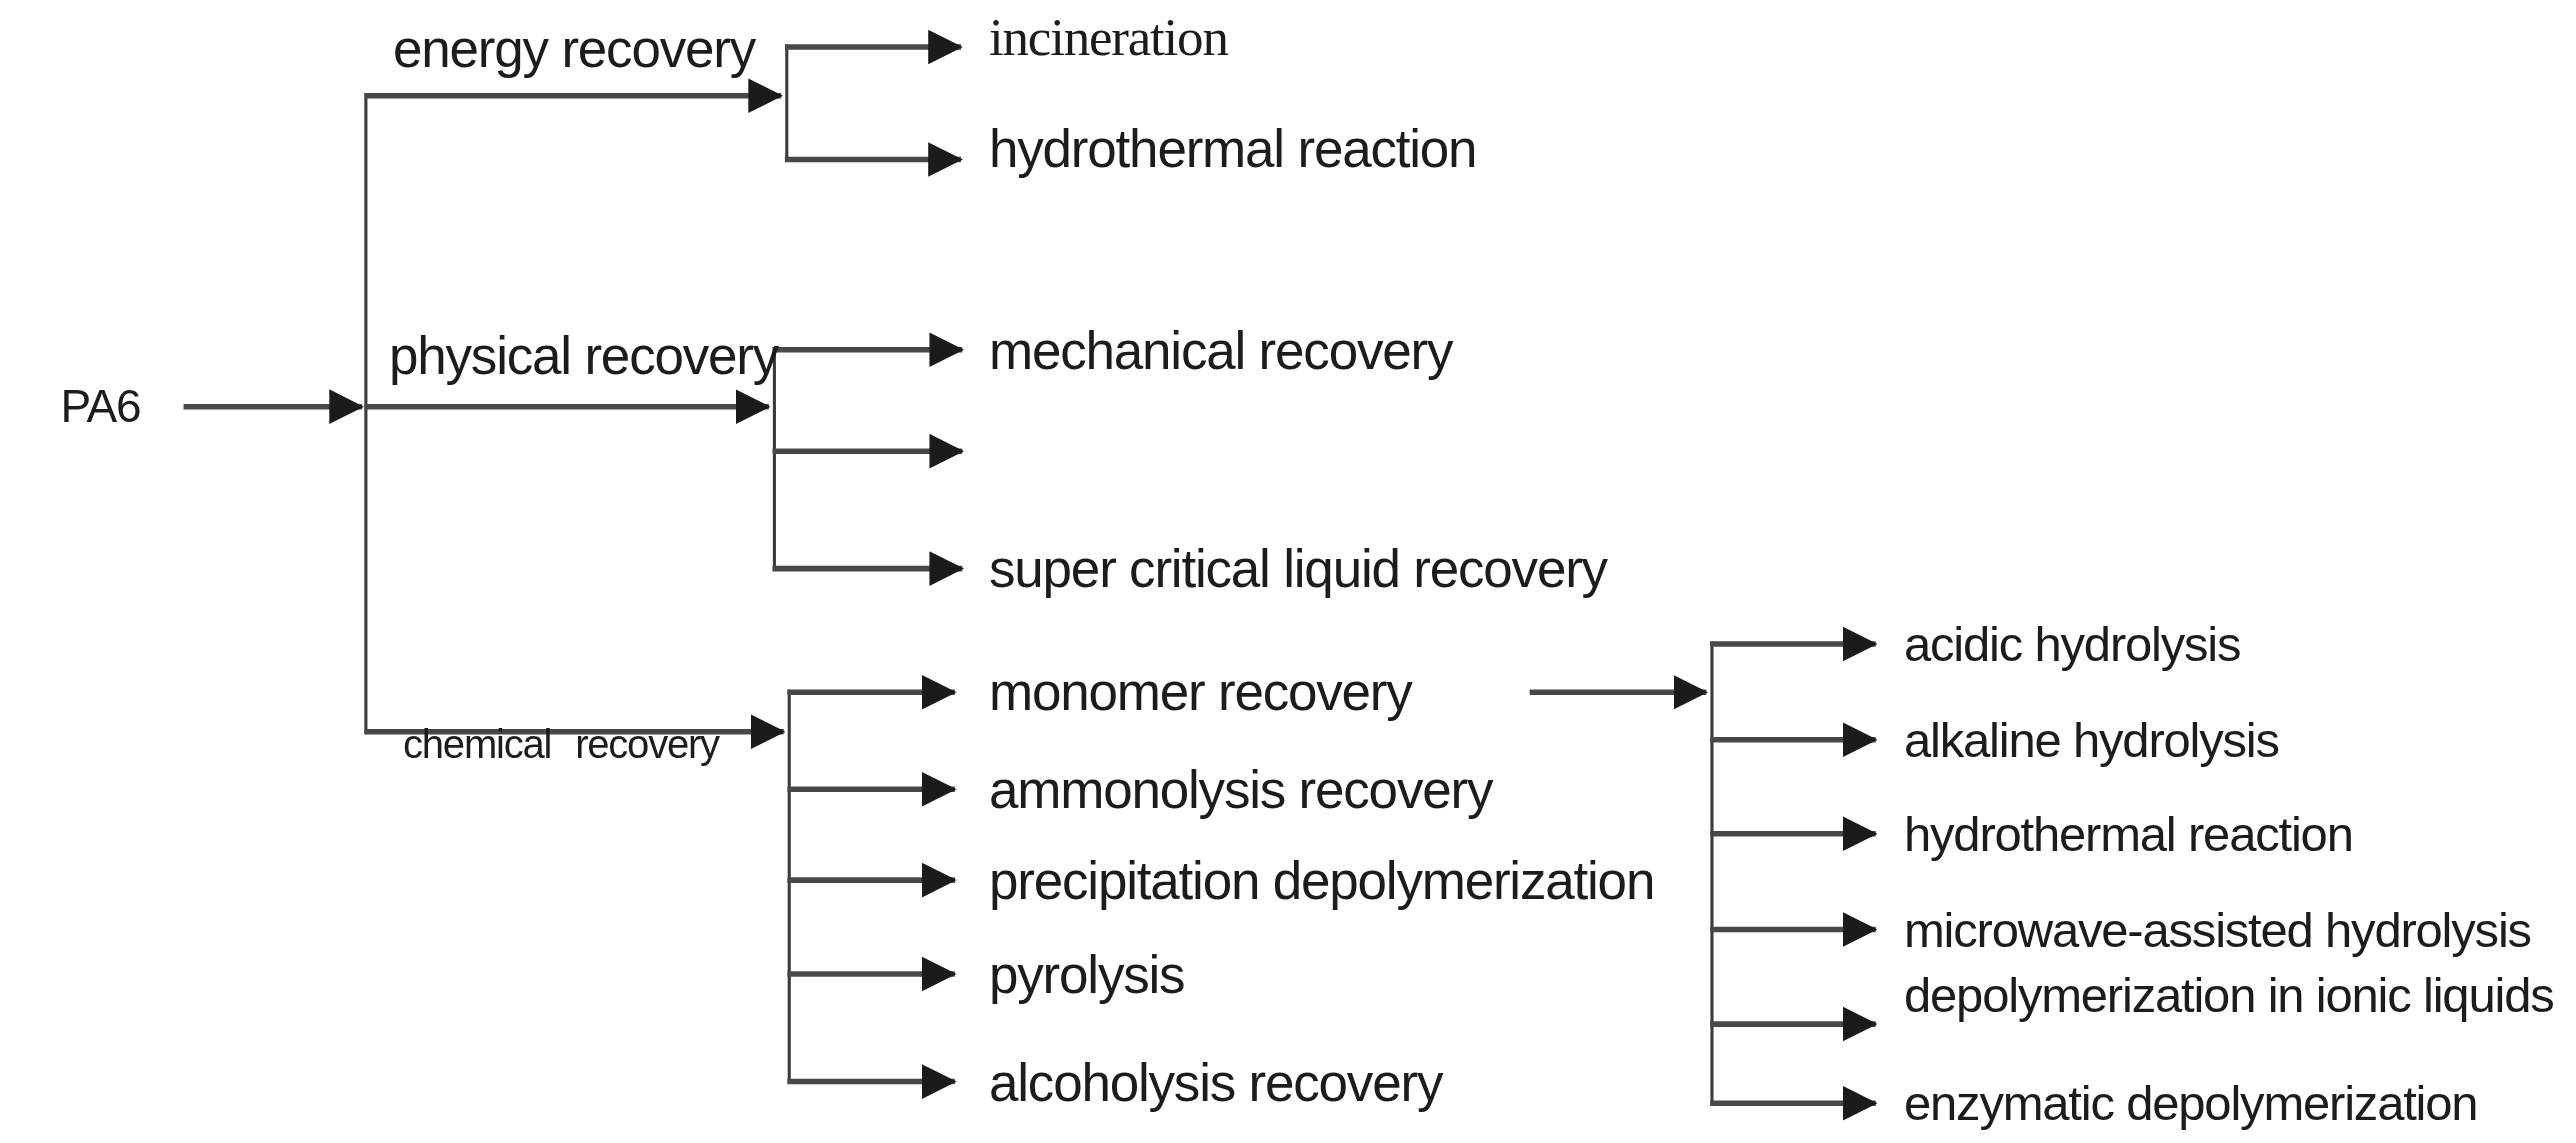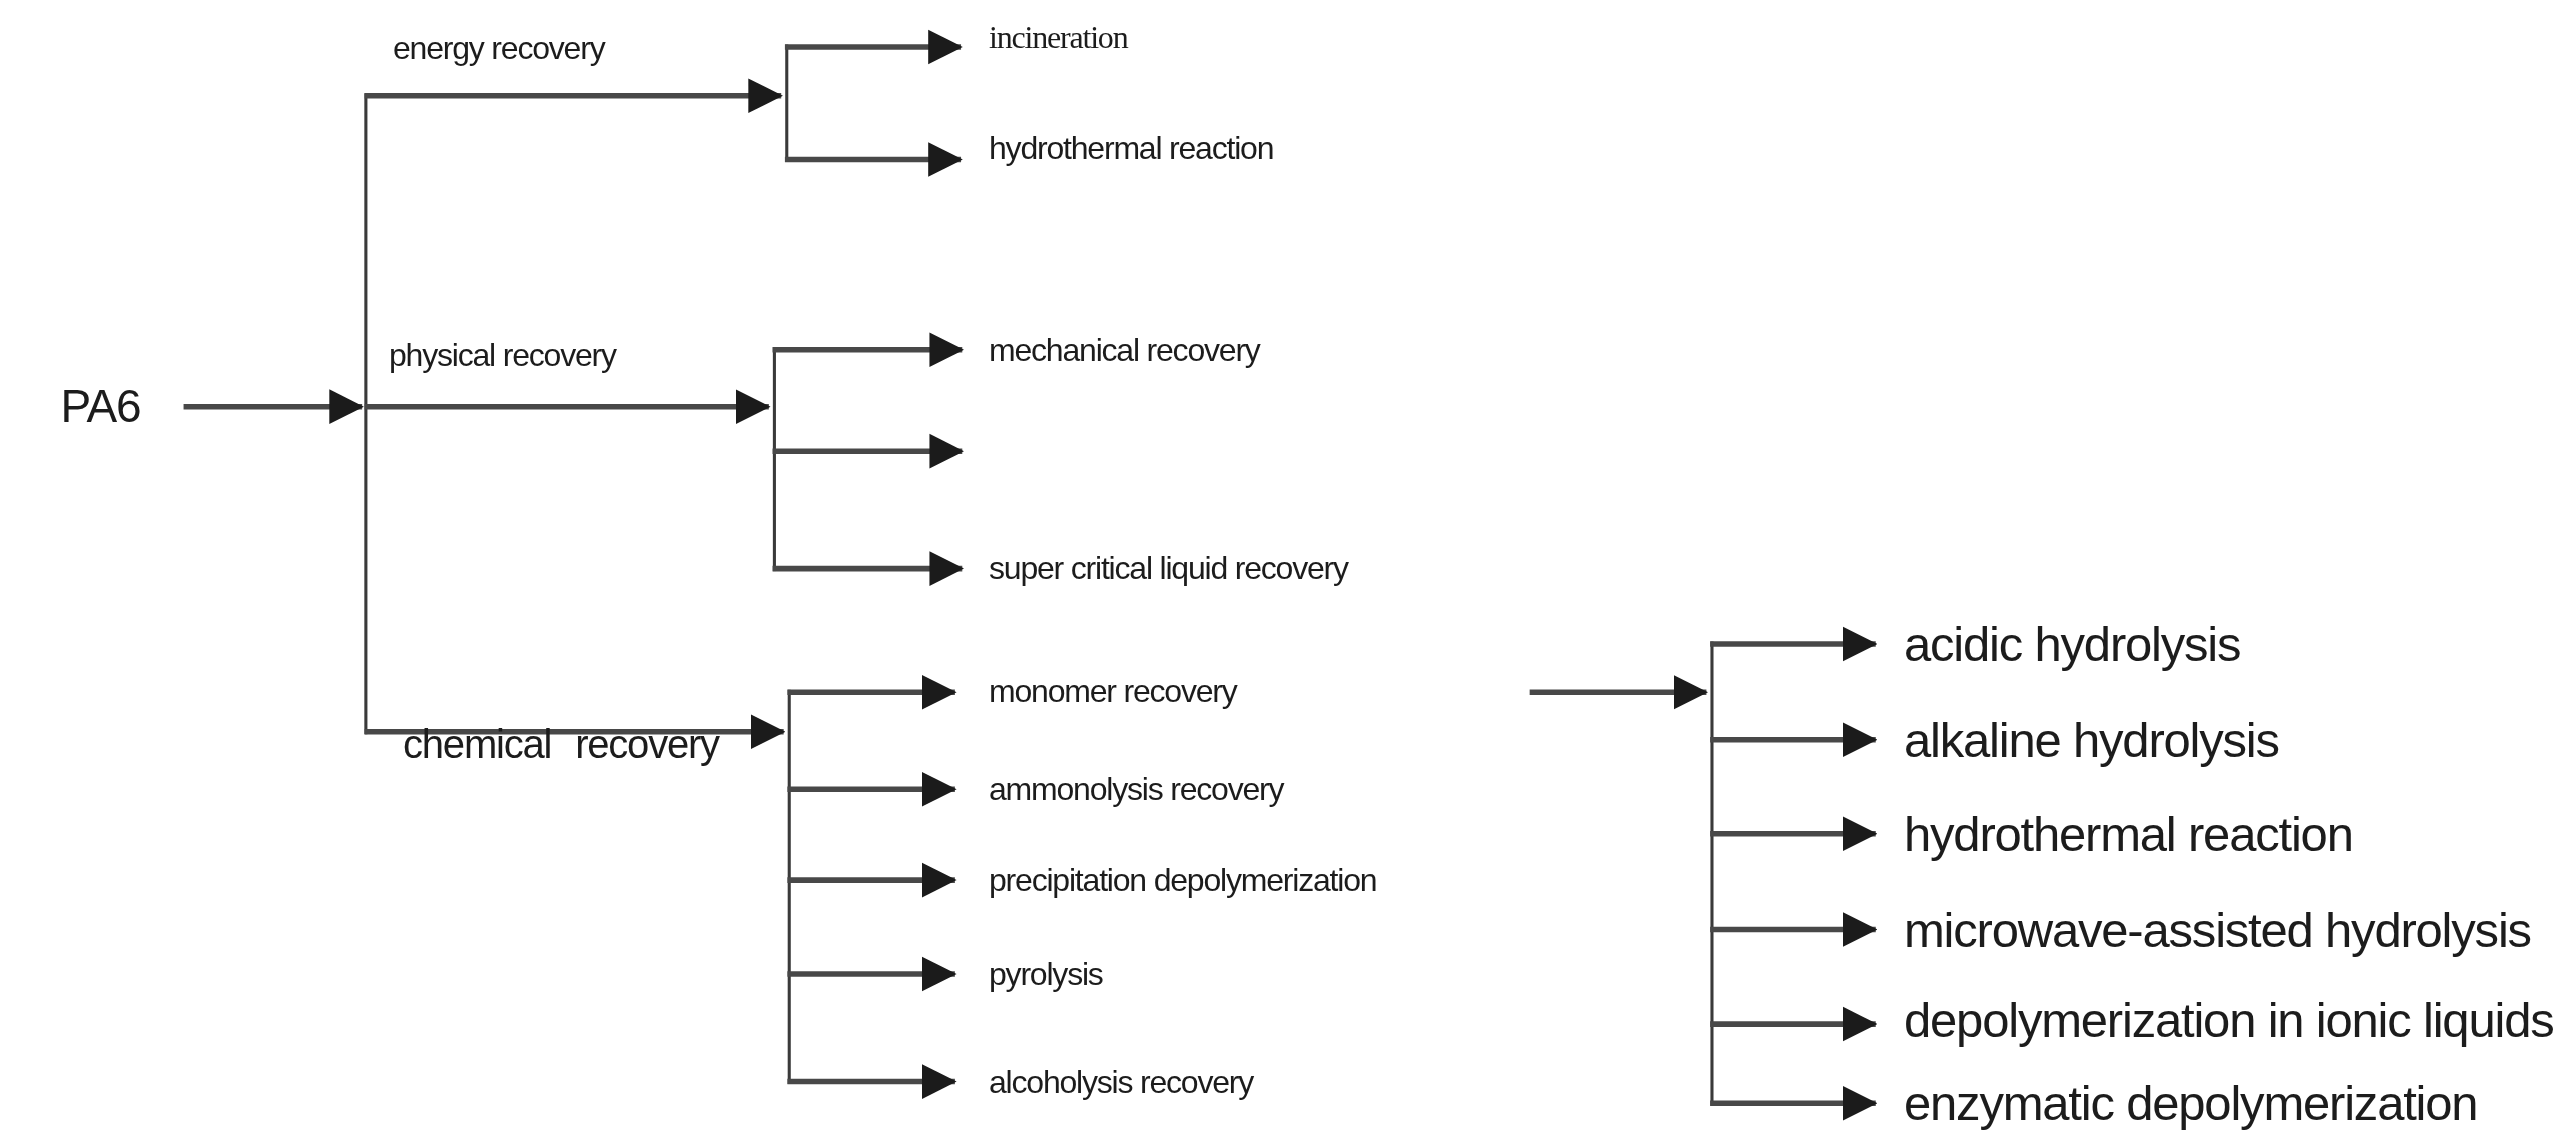--- a/index.html
+++ b/index.html
@@ -28,21 +28,21 @@
   }
   .connectors line.v {
     stroke: #3a3a3a;
     stroke-width: 5;
   }
   .label {
     position: absolute;
     transform: translateY(-50%);
     white-space: nowrap;
     color: #1c1c1c;
-    font-size: 32px;
+    font-size: 53px;
     letter-spacing: -1.2px;
     line-height: 1;
   }
   .label.root {
     font-size: 46px;
     margin-left: 40px;
   }
   .label.small {
     font-size: 40px;
     word-spacing: 0.35em;
@@ -107,17 +107,17 @@
   <div class="label" style="left:989px; top:691px;">monomer recovery</div>
   <div class="label" style="left:989px; top:789px;">ammonolysis recovery</div>
   <div class="label" style="left:989px; top:880px;">precipitation depolymerization</div>
   <div class="label" style="left:989px; top:974px;text-align:center;">pyrolysis</div>
   <div class="label" style="left:989px; top:1082px;">alcoholysis recovery</div>
 
   <div class="label rightcol" style="left:1904px; top:644px;">acidic hydrolysis</div>
   <div class="label rightcol" style="left:1904px; top:740px;">alkaline hydrolysis</div>
   <div class="label rightcol" style="left:1904px; top:834px;">hydrothermal reaction</div>
   <div class="label rightcol" style="left:1904px; top:930px;">microwave-assisted hydrolysis</div>
-  <div class="label rightcol" style="left:1904px; top:1020px;">depolymerization in ionic liquids</div>
+  <div class="label rightcol" style="left:1904px; top:995px;">depolymerization in ionic liquids</div>
   <div class="label rightcol" style="left:1904px; top:1103px;">enzymatic depolymerization</div>
 
 </div>
 
 
 </body></html>

